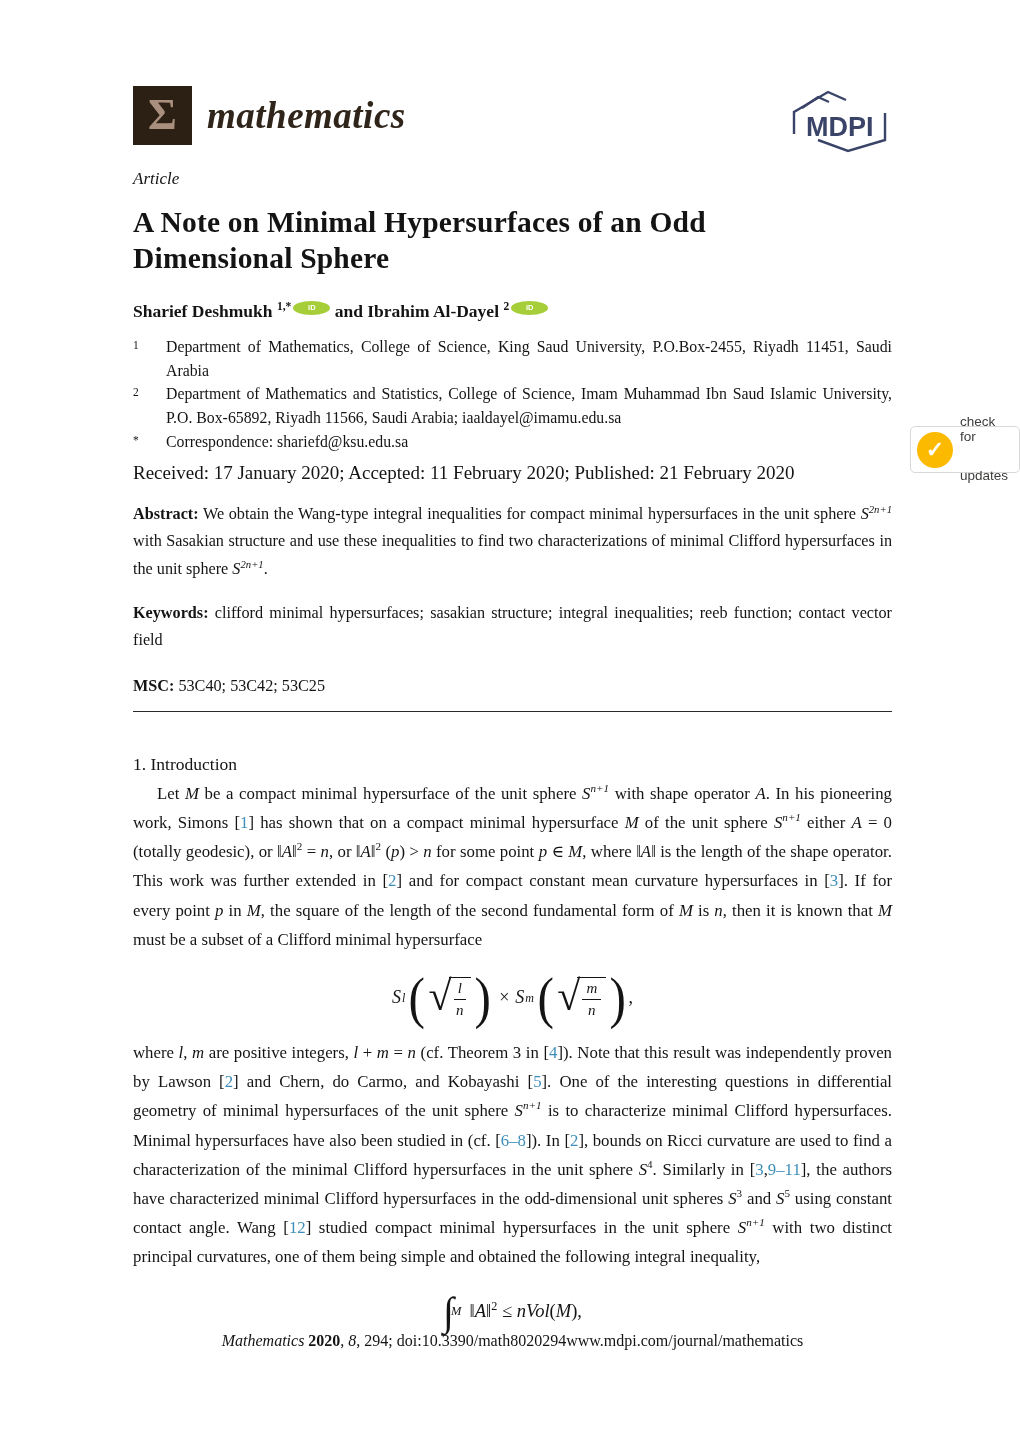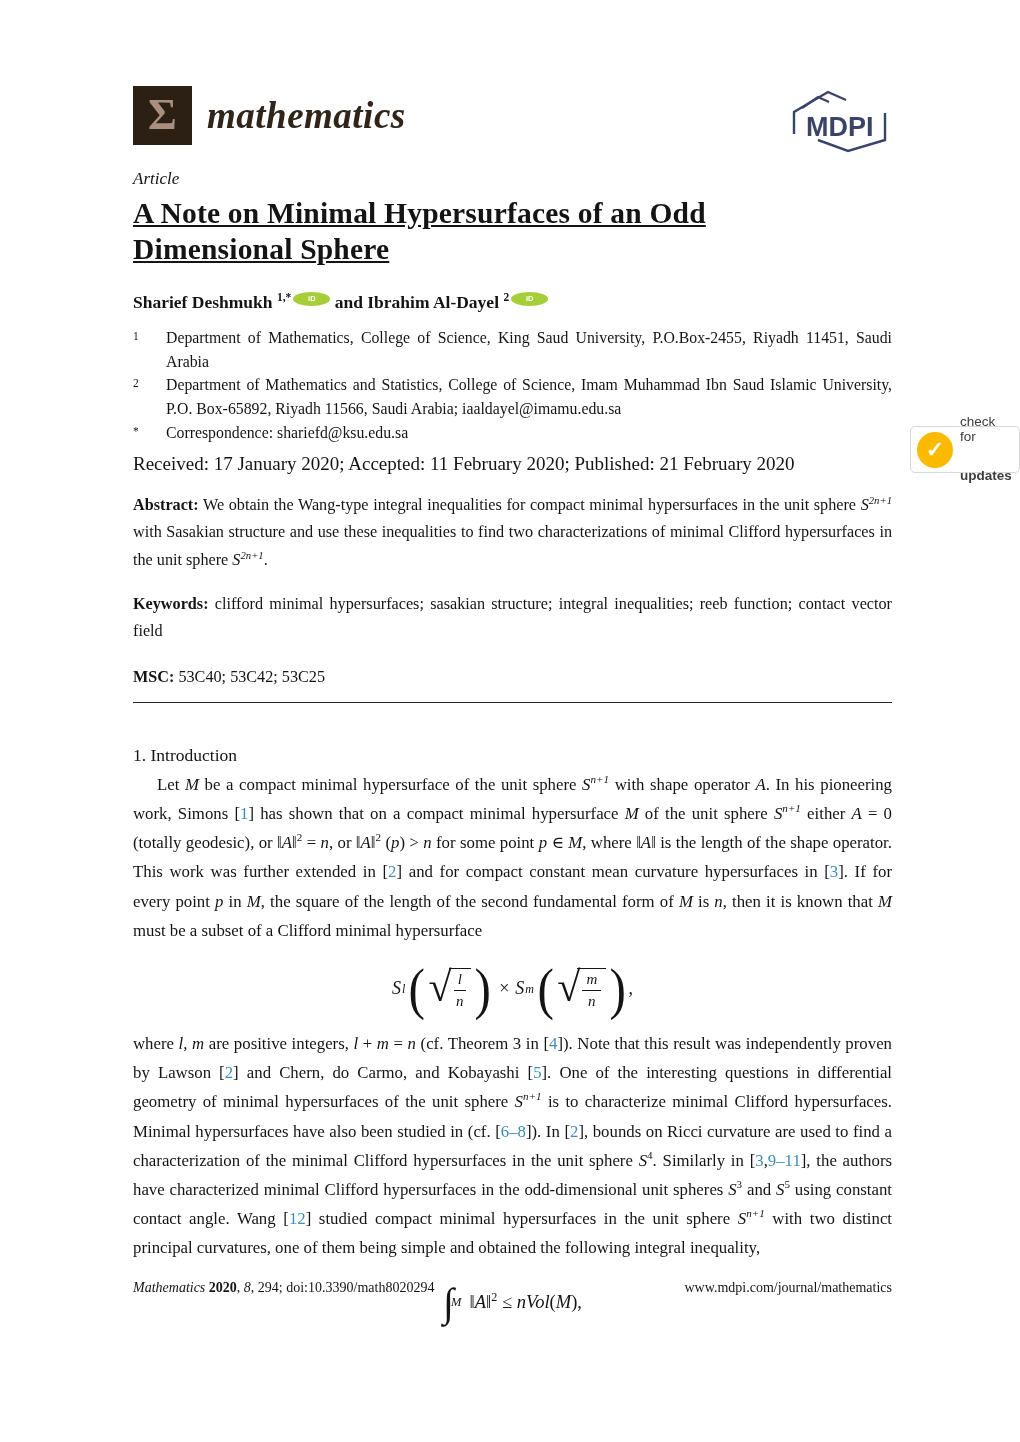--- a/index.html
+++ b/index.html
@@ -18,21 +18,21 @@
   .sigma-box {
     width:59px; height:59px; background:#2b2013; display:flex;
     align-items:center; justify-content:center;
   }
   .sigma-box span { color:#a98f7d; font-size:44px; font-weight:bold; line-height:1; transform:translateY(-1px); }
   .logotype { font-style:italic; font-weight:600; font-size:37px; color:#30251a; letter-spacing:0.5px; }
   .mdpi { margin-top:2px; }
 
   
   .article-type { margin-top:11px; font-style:italic; font-size:17px; }
-  .title { margin-top:7px; font-size:29.5px; font-weight:700; line-height:1.22; max-width:690px; letter-spacing:0.2px;text-decoration:underline; }
+  .title { margin-top:16px; font-size:29.5px; font-weight:700; line-height:1.22; max-width:690px; letter-spacing:0.2px; }
   .authors { margin-top:24px; font-size:17.5px; font-weight:700; }
   .authors sup { font-size:11.5px; font-weight:700; }
   .orcid {
     display:inline-block; width:37px; height:14px; border-radius:50%;
     background:#a6ce39; color:#fff; font-family:"Liberation Sans",sans-serif;
     font-size:7.5px; font-weight:700; text-align:center; line-height:14px;
     vertical-align:super; margin-left:2px;
   }
   .affils { margin-top:13px; font-size:15.8px; line-height:1.5; }
   .affil-row { display:flex; }
@@ -44,21 +44,21 @@
     position:absolute; top:426px; right:0; width:110px; height:47px;
     border:1px solid #d8d8d8; border-radius:5px; background:#fff;
     display:flex; align-items:center; gap:7px; padding:4px 6px; cursor:pointer;
   }
   .badge-circle {
     width:36px; height:36px; border-radius:50%; background:#fbba00; flex:0 0 36px;
     display:flex; align-items:center; justify-content:center;
     color:#fff; font-size:22px; font-weight:700; font-family:"Liberation Sans",sans-serif;
   }
   .badge-text { font-family:"Liberation Sans",sans-serif; font-size:13.5px; color:#3c3c3b; line-height:1.1; }
-  .badge-text .b2 { font-weight:700;margin-top:24px; }
+  .badge-text .b2 { font-weight:400;margin-top:24px; }
 
   
   .abstract { margin-top:17px; font-size:16.2px; line-height:1.67; text-align:justify; }
   .keywords { margin-top:17px; font-size:16.2px; line-height:1.67; text-align:justify; }
   .msc { margin-top:23px; font-size:16.2px; }
   .rule { margin-top:15px; border:0; border-top:1.6px solid #2a2a2a; }
 
   
   .sec-heading { margin-top:42px; font-size:17.5px; font-weight:400; }
   .body-par { margin-top:4px; font-size:16.8px; line-height:1.74; text-align:justify; }
@@ -78,22 +78,22 @@
   .frac { display:inline-flex; flex-direction:column; align-items:center; border-top:1.6px solid #141414; padding:2px 5px 0; font-size:15px; }
   .num { border-bottom:1.3px solid #141414; padding:0 4px 1px; line-height:1.15; }
   .den { line-height:1.2; padding-top:1px; }
   .fsup { font-size:12px; vertical-align:10px; margin:0 1px 0 1px; }
   .f2 { margin-top:14px; height:52px; display:flex; align-items:center; justify-content:center; font-size:18.5px; }
   .int { font-size:40px; line-height:0.8; font-style:normal; }
   .intsub { font-size:12.5px; font-style:italic; vertical-align:-14px; margin-left:-3px; margin-right:8px; }
 
   
   .footer {
-    position:absolute; left:133px; right:128px; top:1280px;
-    display:flex; justify-content:space-between; font-size:14px;
+    position:absolute; left:133px; right:128px; top:1332px;
+    display:flex; justify-content:center; font-size:16px;
   }
 </style>
 </head>
 <body>
 
 <div class="page">
   <div class="content">
 
     <div class="masthead">
       <div class="brand">

